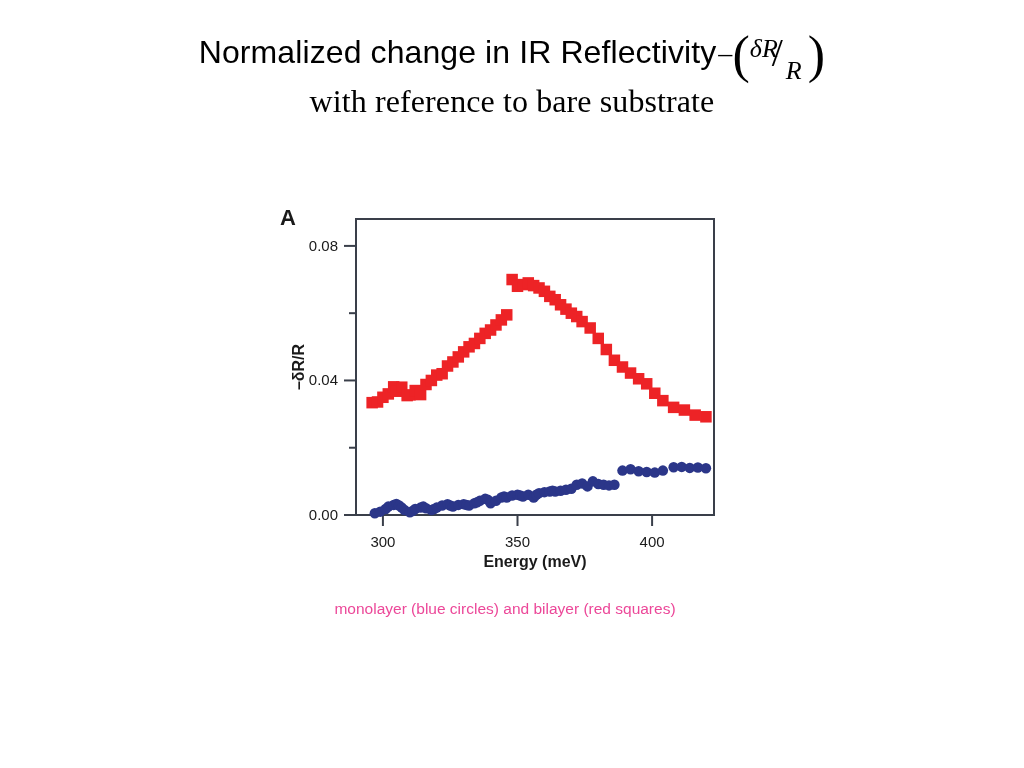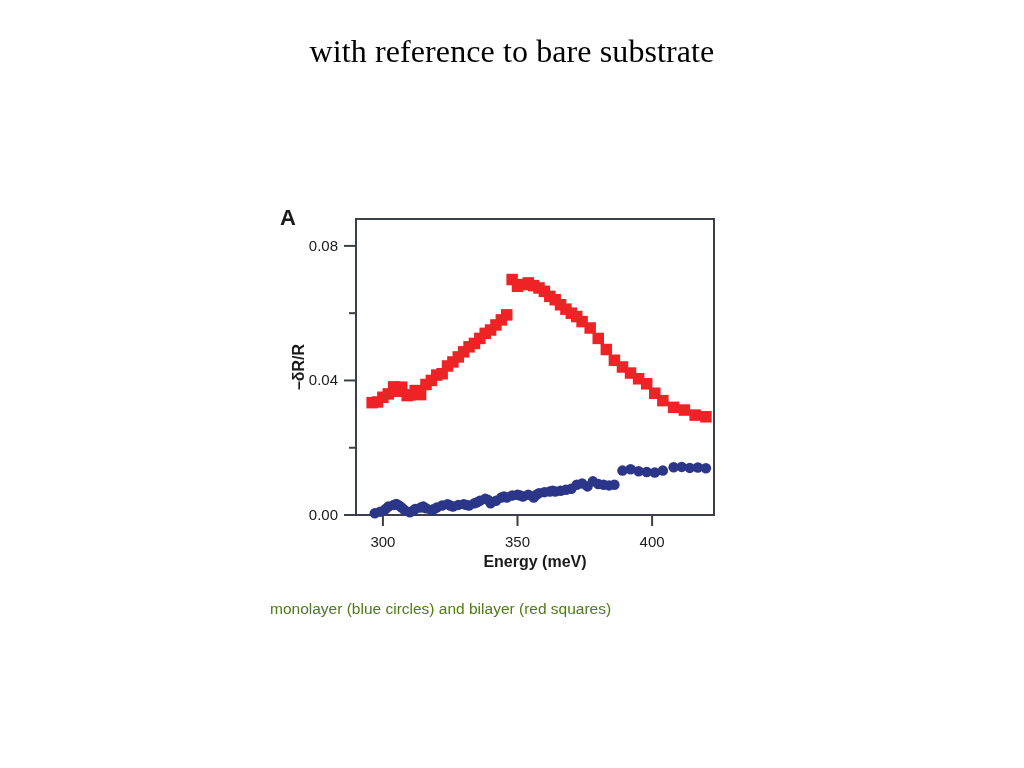--- a/index.html
+++ b/index.html
@@ -115,35 +115,36 @@
     position: absolute;
     left: 0;
     top: 0;
   }
 
   #figure-caption {
     position: absolute;
     left: 0;
     top: 405px;
     width: 470px;
-    text-align: left;
+    text-align: center;
     font-size: 15.5px;
-    color: #4d7c0f;
+    color: #ec4899;
     font-family: "Liberation Sans", sans-serif;
   }
 
   text { font-family: "Liberation Sans", sans-serif; }
   .tick-label { font-size: 15px; fill: #1a1a1a; }
   .axis-title  { font-size: 16px; fill: #1a1a1a; font-weight: bold; }
   .ylabel      { font-size: 16px; fill: #1a1a1a; font-weight: bold; }
 </style>
 </head>
 <body>
 
 <div id="slide-title">
+  <span class="line1"><span>Normalized change in IR Reflectivity</span><span class="mathwrap"><span class="minus-sign">–</span><span class="paren">(</span><span class="frac"><span class="num">δR</span><span class="slash">/</span><span class="den">R</span></span><span class="paren">)</span></span></span>
   <span class="line2">with reference to bare substrate</span>
 </div>
 
 <div id="figure">
 
   <div id="panel-label">A</div>
 
   <svg id="plot-svg" width="470" height="400" viewBox="0 0 470 400">
 
     <rect id="plot-frame" x="86" y="24" width="358" height="296" fill="#ffffff" stroke="#3a3f4a" stroke-width="2"></rect>

